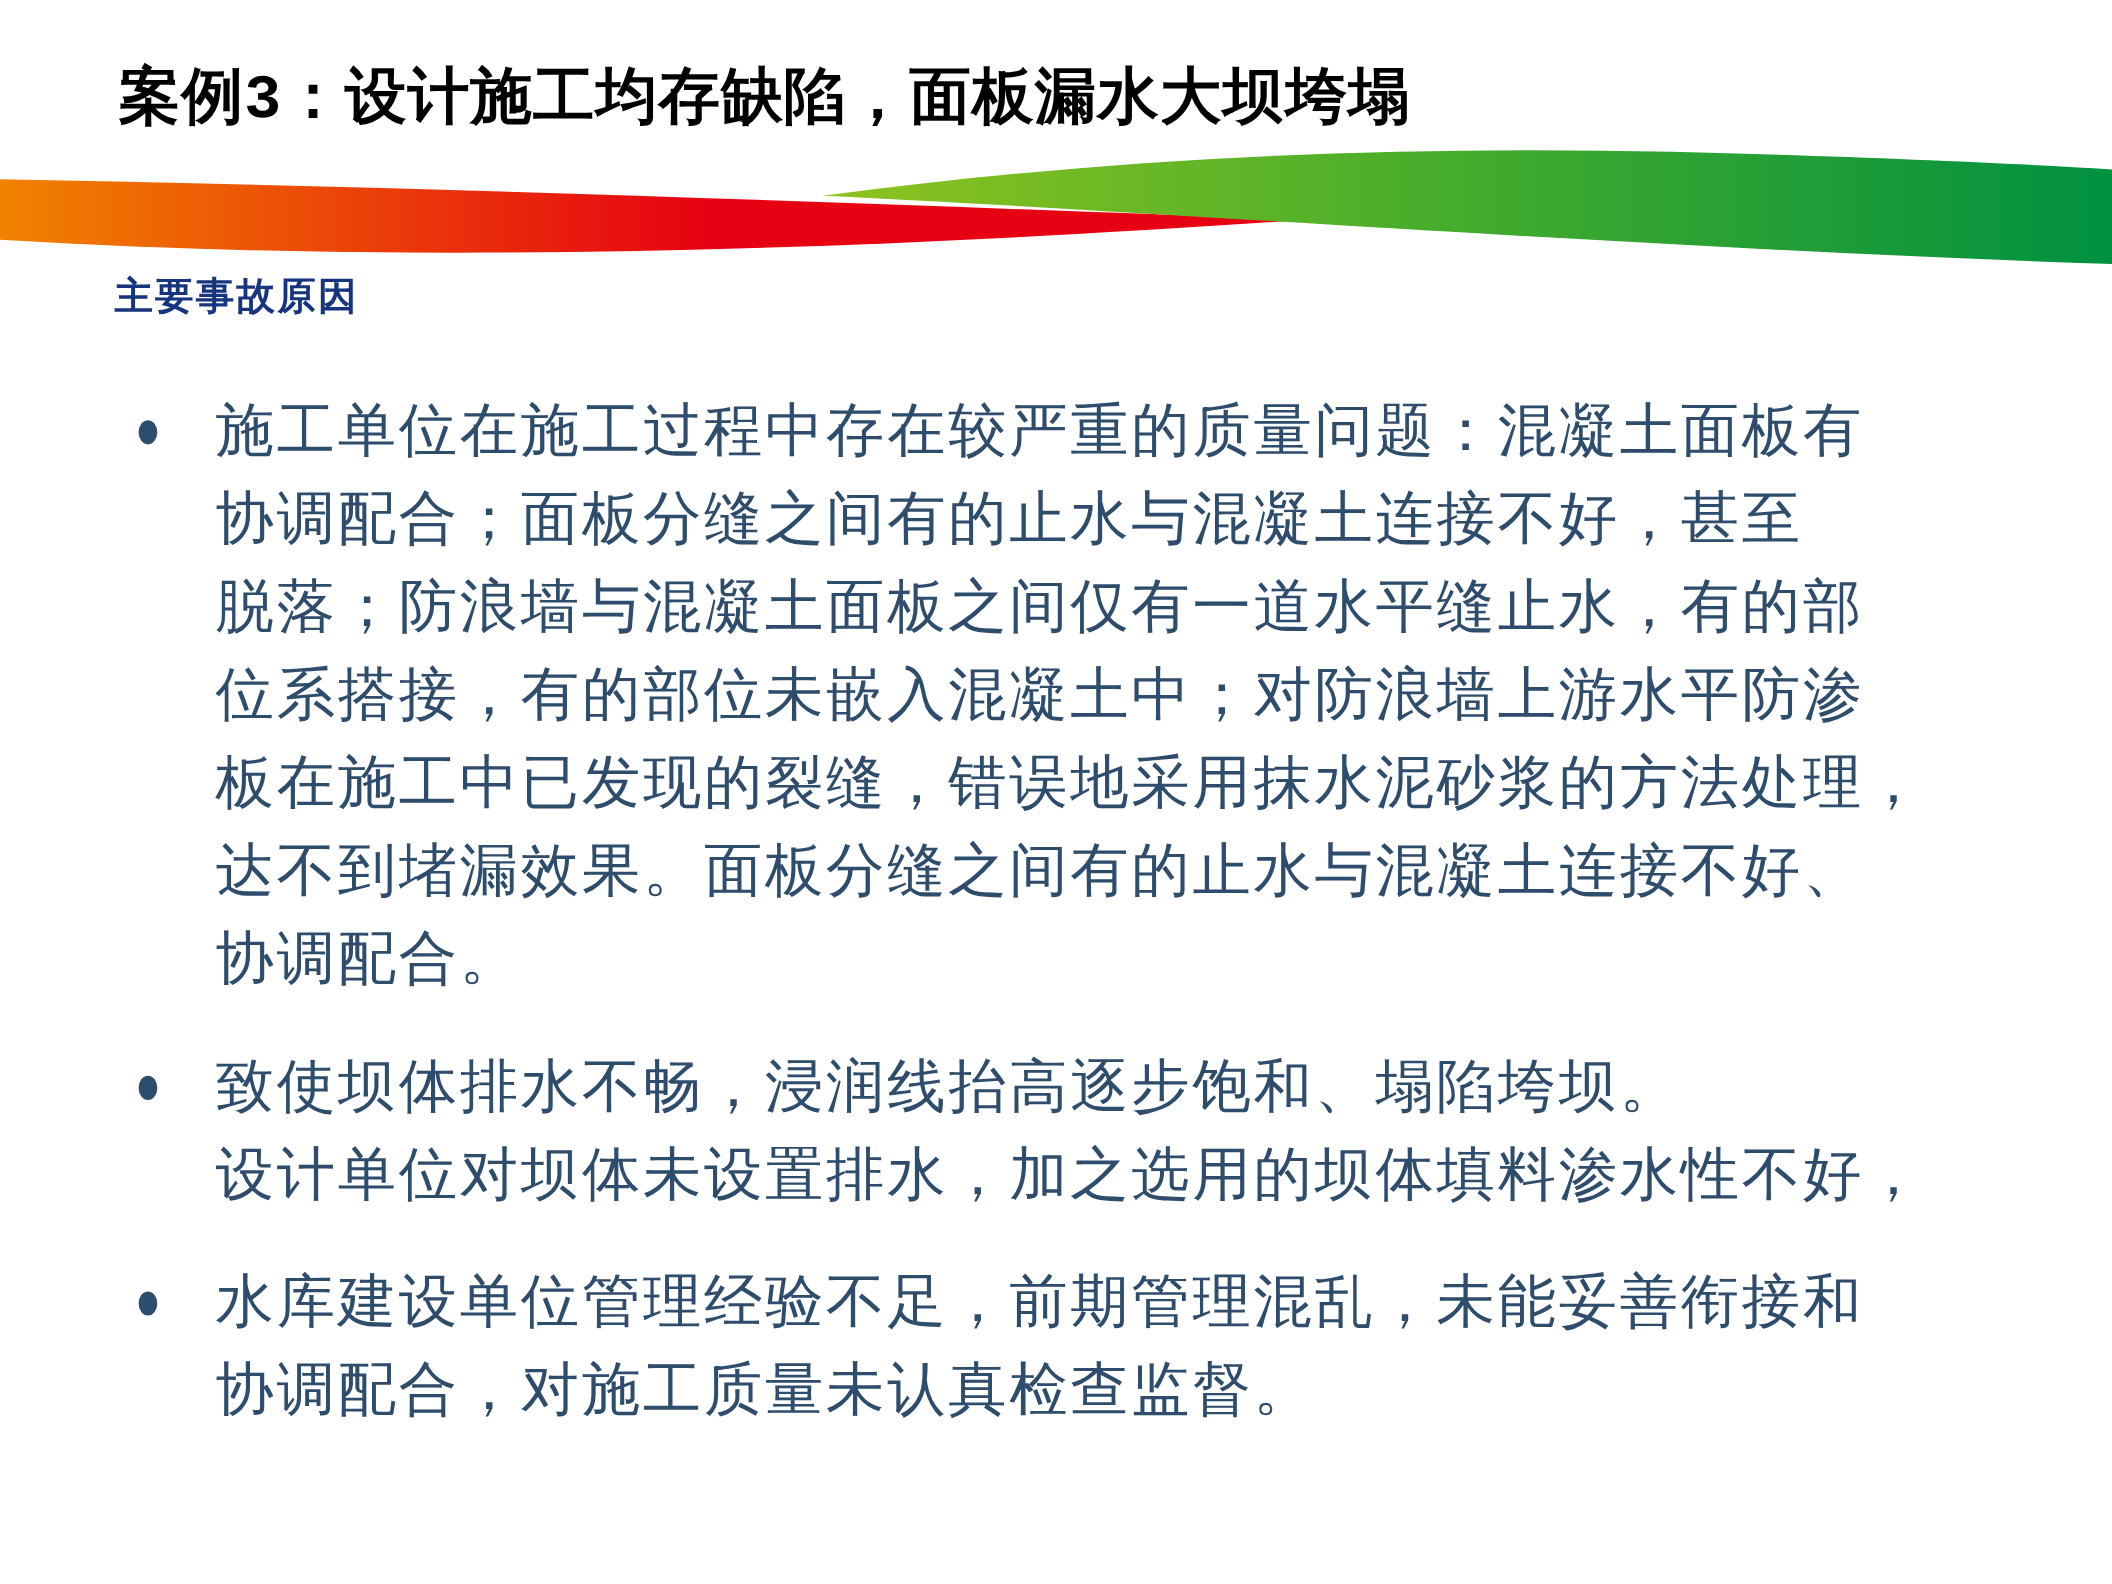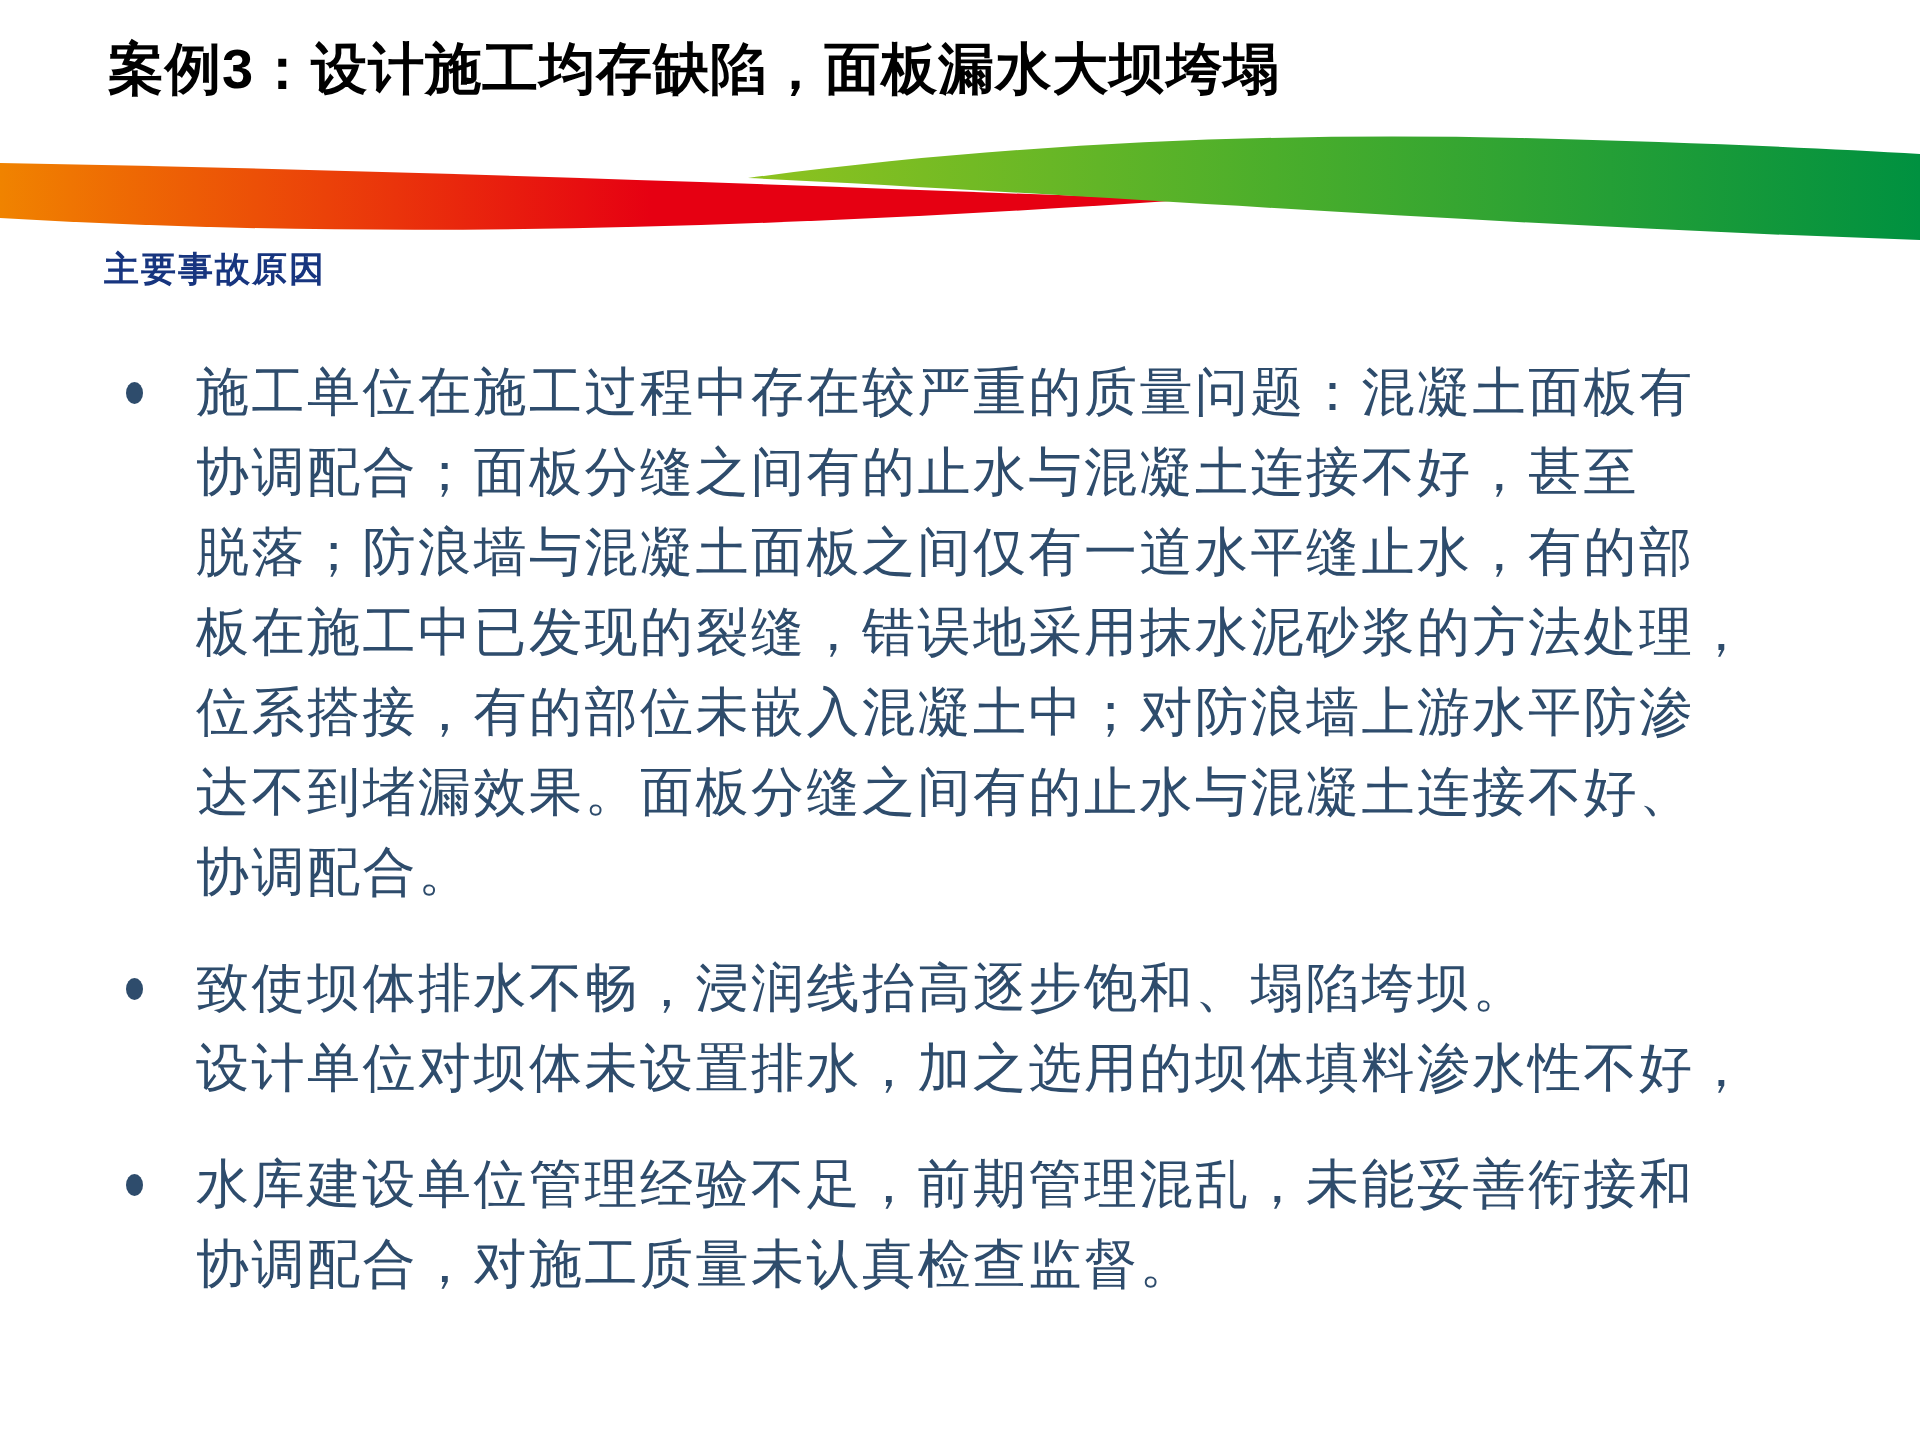--- a/index.html
+++ b/index.html
@@ -5,23 +5,23 @@
   html,body{margin:0;padding:0;}
   body{
     width:1920px;height:1440px;
     background:#ffffff;
     position:relative;
     overflow:hidden;
     font-family:"Liberation Sans", sans-serif;
   }
   .slide{position:absolute;inset:0;}
   .title{
-    position:absolute;left:108px;top:32px;
+    position:absolute;left:108px;top:50px;
     font-size:56px;font-weight:bold;color:var(--title-color,#000);
-    font-family:Liberation Sans, sans-serif;
+    font-family:Liberation Mono, monospace;
     white-space:nowrap;letter-spacing:1px;
   }
   .ribbon{
     position:absolute;left:0;top:128px;width:1920px;height:124px;
   }
   .section-heading{
     position:absolute;left:104px;top:246px;
     font-size:35px;font-weight:bold;color:var(--heading-color,#17357F);
     font-family:"Liberation Sans", sans-serif;
     white-space:nowrap;letter-spacing:2px;
@@ -78,22 +78,22 @@
 
   <div class="bullets" id="bullets">
       <div class="bullet">
         <div class="bullet-dot-cell">
           <div class="bullet-dot"></div>
         </div>
         <div class="bullet-lines">
           <div class="bullet-line">施工单位在施工过程中存在较严重的质量问题：混凝土面板有</div>
           <div class="bullet-line">协调配合；面板分缝之间有的止水与混凝土连接不好，甚至</div>
           <div class="bullet-line">脱落；防浪墙与混凝土面板之间仅有一道水平缝止水，有的部</div>
+          <div class="bullet-line">位系搭接，有的部位未嵌入混凝土中；对防浪墙上游水平防渗</div>
           <div class="bullet-line">板在施工中已发现的裂缝，错误地采用抹水泥砂浆的方法处理，</div>
-          <div class="bullet-line">位系搭接，有的部位未嵌入混凝土中；对防浪墙上游水平防渗</div>
           <div class="bullet-line">达不到堵漏效果。面板分缝之间有的止水与混凝土连接不好、</div>
           <div class="bullet-line">协调配合。</div>
         </div>
       </div>
       <div class="bullet">
         <div class="bullet-dot-cell">
           <div class="bullet-dot"></div>
         </div>
         <div class="bullet-lines">
           <div class="bullet-line">致使坝体排水不畅，浸润线抬高逐步饱和、塌陷垮坝。</div>

